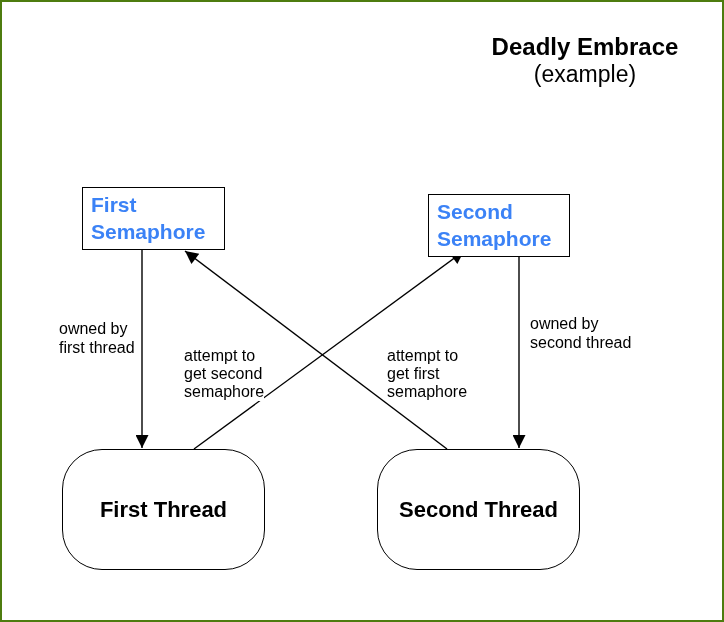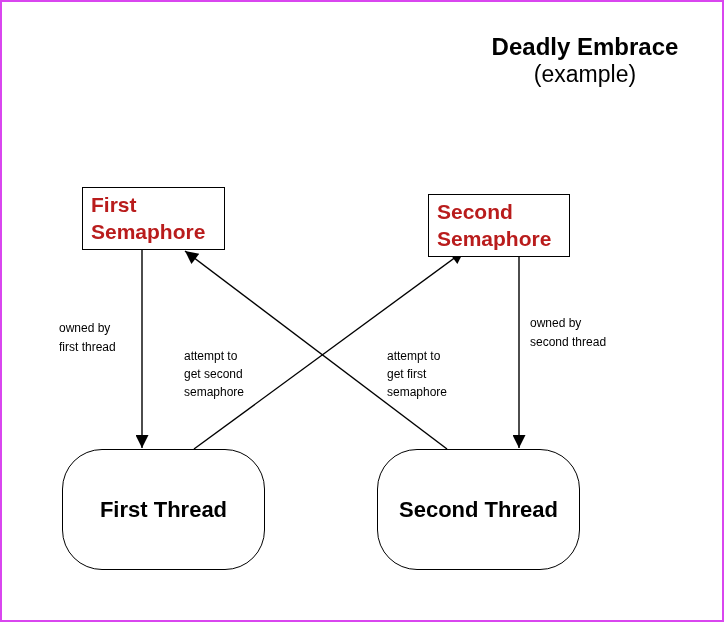--- a/index.html
+++ b/index.html
@@ -7,21 +7,21 @@
     padding: 0;
     background: #ffffff;
     font-family: "Liberation Sans", sans-serif;
   }
   .frame {
     position: relative;
     width: 724px;
     height: 622px;
     box-sizing: border-box;
     background: #ffffff;
-    border: 2px solid #d946ef;
+    border: 2px solid #4d7c0f;
     overflow: hidden;
   }
   .connector-layer {
     position: absolute;
     left: 0;
     top: 0;
     width: 724px;
     height: 622px;
     pointer-events: none;
   }
@@ -48,21 +48,21 @@
   .sem-box {
     position: absolute;
     box-sizing: border-box;
     border: 1.5px solid #000000;
     background: #ffffff;
     font-size: 21px;
     font-weight: bold;
     line-height: 27px;
     padding: 3px 0 0 8px;
     white-space: pre-line;
-    color: #b91c1c;
+    color: #3b82f6;
   }
   .sem-first  { left: 80px;  top: 185px; width: 143px; height: 63px; }
   .sem-second { left: 426px; top: 192px; width: 142px; height: 63px; }
   .thread-box {
     position: absolute;
     box-sizing: border-box;
     border: 1.2px solid #000000;
     border-radius: 40px;
     background: #ffffff;
     display: flex;
@@ -70,21 +70,21 @@
     justify-content: center;
     font-size: 22px;
     font-weight: bold;
     white-space: nowrap;
     color: #000000;
   }
   .thread-first  { left: 60px;  top: 447px; width: 203px; height: 121px; }
   .thread-second { left: 375px; top: 447px; width: 203px; height: 121px; }
   .edge-label {
     position: absolute;
-    font-size: 12px;
+    font-size: 16px;
     font-weight: normal;
     color: #000000;
     white-space: pre-line;
     background: #ffffff;
   }
   .lbl-owned-first   { left: 57px;  top: 317px; line-height: 19px; }
   .lbl-owned-second  { left: 528px; top: 312px; line-height: 19px; }
   .lbl-attempt-second{ left: 182px; top: 345px; line-height: 18px; }
   .lbl-attempt-first { left: 385px; top: 345px; line-height: 18px; }
 </style>

